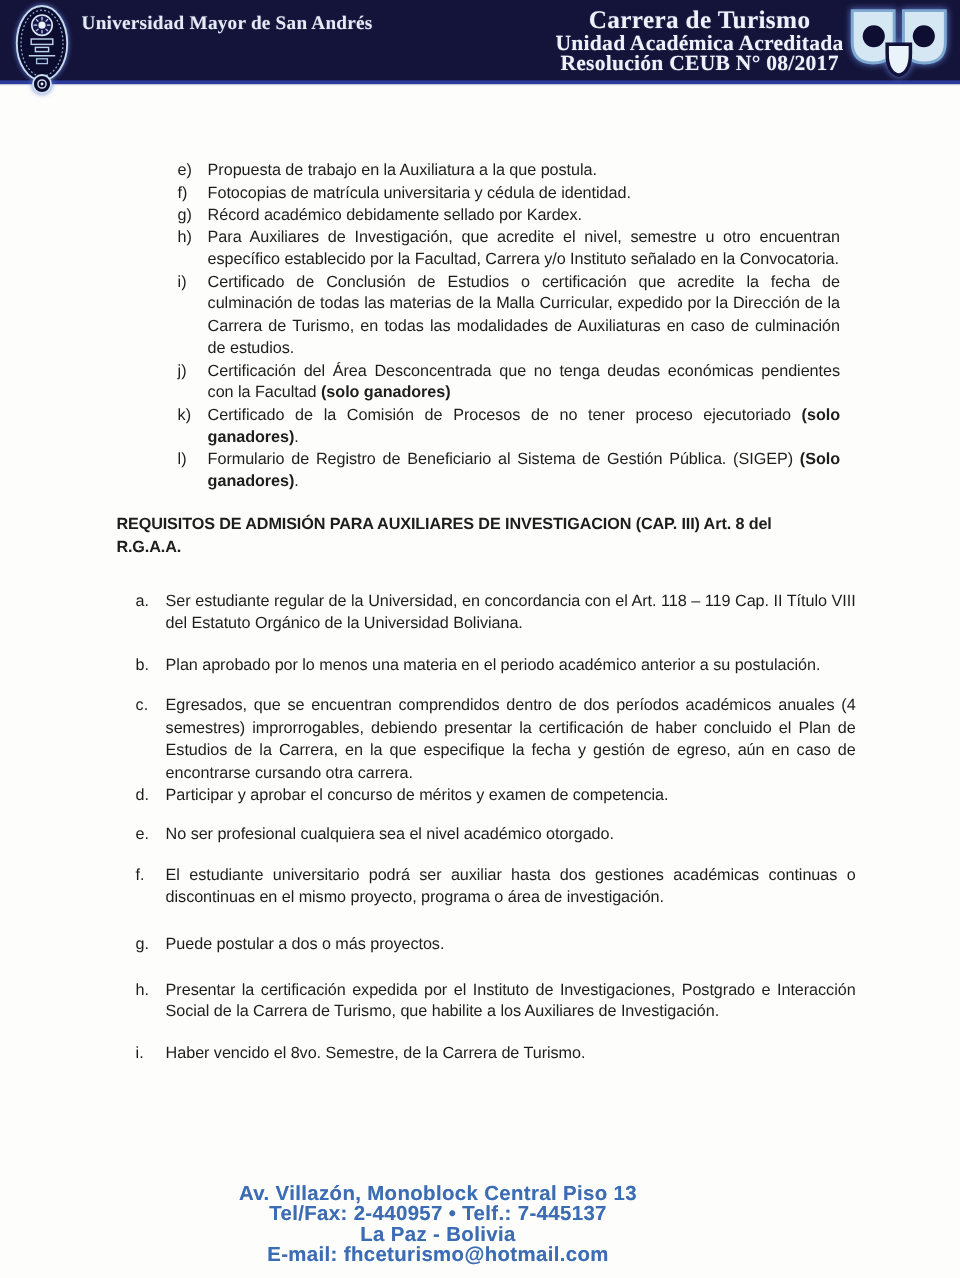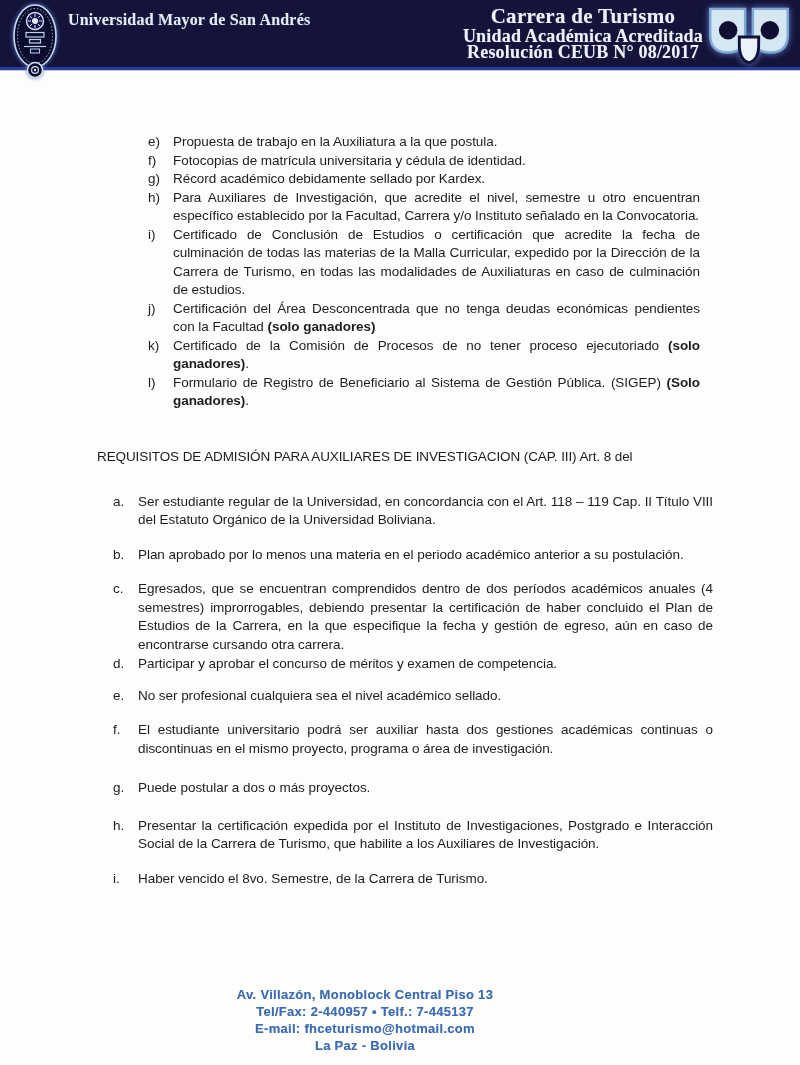--- a/index.html
+++ b/index.html
@@ -50,28 +50,28 @@
   .list1 { margin:60px 100px 0 148px; }
   .list2 { margin:27px 87px 0 113px; }
   .list2 .li { margin-bottom:16px; }
   .list2 .li:nth-child(3) { margin-bottom:1px; }
   .list2 .li:nth-child(4) { margin-bottom:13px; }
   .list2 .li:nth-child(6) { margin-bottom:21px; }
   .list2 .li:nth-child(7) { margin-bottom:19px; }
   .list2 .li:last-child { margin-bottom:0; }
 
   .heading {
-    margin:36px 60px 0 97px;
-    font-size:13.5px; font-weight:normal; line-height:19px; letter-spacing:-.1px;
+    margin:16px 60px 0 97px;
+    font-size:13.5px; font-weight:bold; line-height:19px; letter-spacing:-.1px;
   }
 
   
   .footer {
     position:absolute; top:986px; left:0; width:730px; text-align:center;
-    color:var(--footer-blue); font-size:13px; line-height:17px; letter-spacing:.3px;
+    color:var(--footer-blue); font-size:17px; line-height:17px; letter-spacing:.3px;
     font-weight:bold; text-shadow:0 0 .4px rgba(59,108,180,.5);
   }
 </style>
 </head>
 <body>
 
 <div class="page">
 
   <div class="topbar">
 
@@ -151,20 +151,21 @@
           <span class="text"><span>Certificado de la Comisión de Procesos de no tener proceso ejecutoriado </span><b>(solo ganadores)</b><span>.</span></span>
         </div>
         <div class="li">
           <span class="marker">l)</span>
           <span class="text"><span>Formulario de Registro de Beneficiario al Sistema de Gestión Pública. (SIGEP) </span><b>(Solo ganadores)</b><span>.</span></span>
         </div>
       </div>
 
     <div class="heading">
       <div>REQUISITOS DE ADMISIÓN PARA AUXILIARES DE INVESTIGACION (CAP. III) Art. 8 del</div>
+      <div>R.G.A.A.</div>
     </div>
 
     <div class="list list2">
         <div class="li">
           <span class="marker">a.</span>
           <span class="text"><span>Ser estudiante regular de la Universidad, en concordancia con el Art. 118 – 119 Cap. II Título VIII del Estatuto Orgánico de la Universidad Boliviana.</span></span>
         </div>
         <div class="li">
           <span class="marker">b.</span>
           <span class="text"><span>Plan aprobado por lo menos una materia en el periodo académico anterior a su postulación.</span></span>
@@ -172,21 +173,21 @@
         <div class="li">
           <span class="marker">c.</span>
           <span class="text"><span>Egresados, que se encuentran comprendidos dentro de dos períodos académicos anuales (4 semestres) improrrogables, debiendo presentar la certificación de haber concluido el Plan de Estudios de la Carrera, en la que especifique la fecha y gestión de egreso, aún en caso de encontrarse cursando otra carrera.</span></span>
         </div>
         <div class="li">
           <span class="marker">d.</span>
           <span class="text"><span>Participar y aprobar el concurso de méritos y examen de competencia.</span></span>
         </div>
         <div class="li">
           <span class="marker">e.</span>
-          <span class="text"><span>No ser profesional cualquiera sea el nivel académico sellado.</span></span>
+          <span class="text"><span>No ser profesional cualquiera sea el nivel académico otorgado.</span></span>
         </div>
         <div class="li">
           <span class="marker">f.</span>
           <span class="text"><span>El estudiante universitario podrá ser auxiliar hasta dos gestiones académicas continuas o discontinuas en el mismo proyecto, programa o área de investigación.</span></span>
         </div>
         <div class="li">
           <span class="marker">g.</span>
           <span class="text"><span>Puede postular a dos o más proyectos.</span></span>
         </div>
         <div class="li">
@@ -197,17 +198,17 @@
           <span class="marker">i.</span>
           <span class="text"><span>Haber vencido el 8vo. Semestre, de la Carrera de Turismo.</span></span>
         </div>
       </div>
 
   </div>
 
   <div class="footer">
     <div>Av. Villazón, Monoblock Central Piso 13</div>
     <div>Tel/Fax: 2-440957 • Telf.: 7-445137</div>
+    <div>La Paz - Bolivia</div>
     <div>E-mail: fhceturismo@hotmail.com</div>
-    <div>La Paz - Bolivia</div>
   </div>
 
 </div>
 
 </body></html>

